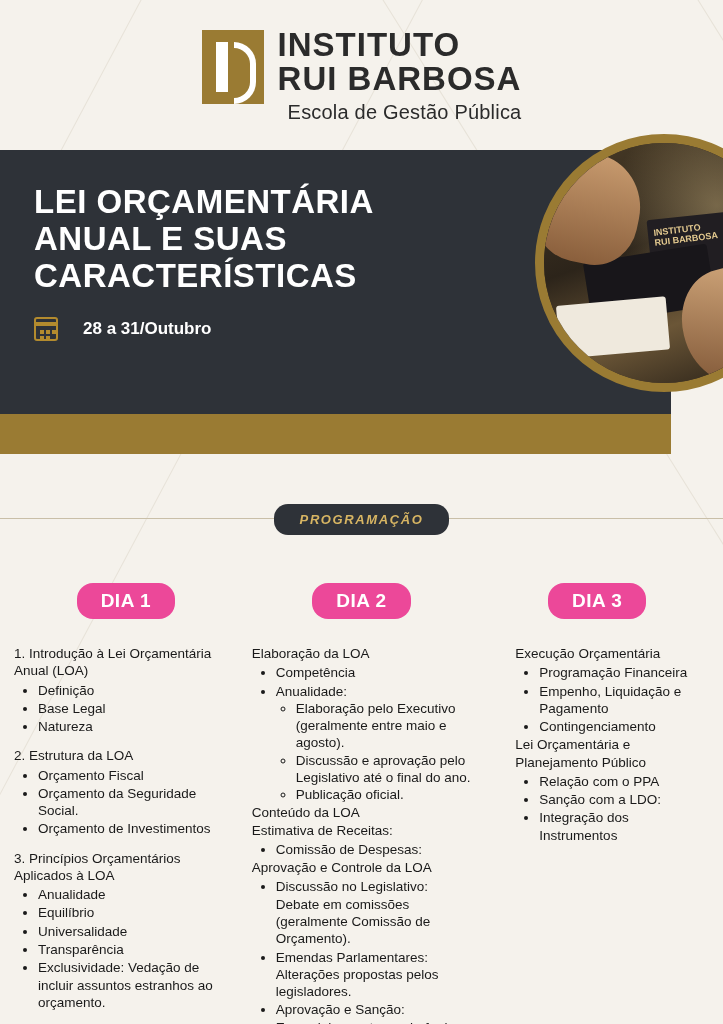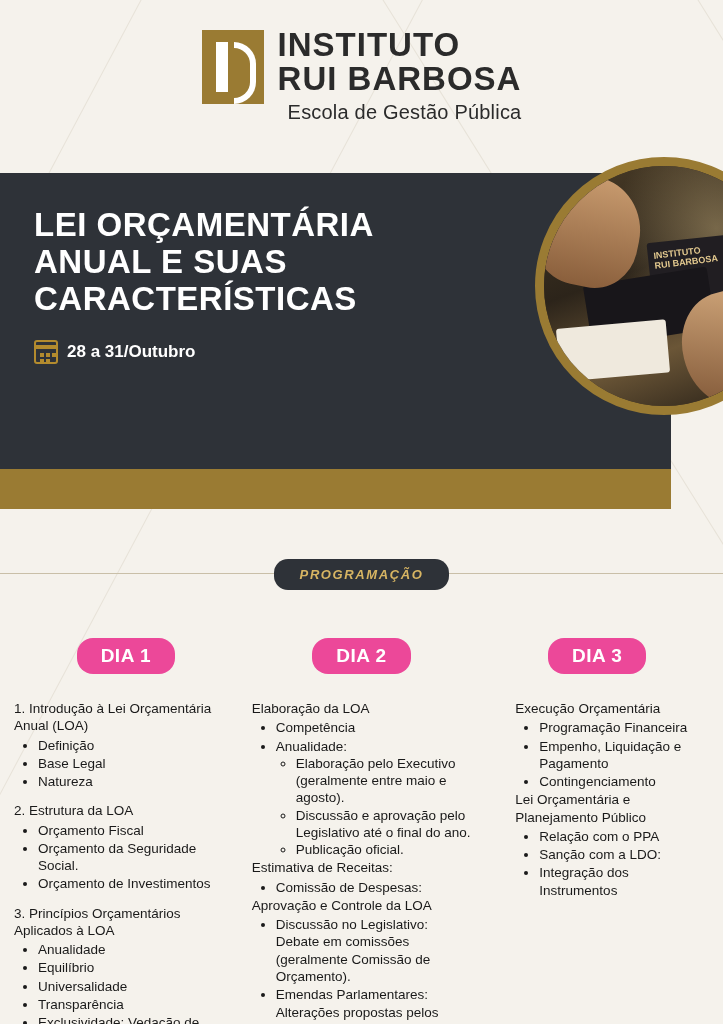--- a/index.html
+++ b/index.html
@@ -79,40 +79,39 @@
     color: #2b2b2b;
     text-align: right;
     margin-top: 6px;
     letter-spacing: .2px;
   }
 
   
   .hero {
     position: relative;
     z-index: 2;
-    height: 296px;
+    height: 264px;
     background: #2e3238;
     margin-right: 52px;
     padding: 34px 0 0 34px;
     overflow: visible;
-    margin-top: 23px;
   }
   .hero-title {
     font-size: 33px;
     font-weight: bold;
     color: #ffffff;
     line-height: 1.12;
     letter-spacing: .5px;
     max-width: 420px;
     text-transform: uppercase;
   }
   .hero-date {
     display: flex;
     align-items: center;
-    gap: 9px;
+    gap: 25px;
     margin-top: 22px;
   }
   .cal-icon {
     width: 24px; height: 24px;
     border: 2px solid #b38b2e;
     border-radius: 3px;
     position: relative;
     flex: none;
   }
   .cal-icon::before {
@@ -344,20 +343,21 @@
         <li>Competência</li>
         <li>
           <span>Anualidade:</span>
           <ul class="lvl2">
             <li>Elaboração pelo Executivo (geralmente entre maio e agosto).</li>
             <li>Discussão e aprovação pelo Legislativo até o final do ano.</li>
             <li>Publicação oficial.</li>
           </ul>
         </li>
       </ul>
+      <p>Conteúdo da LOA</p>
       <p>Estimativa de Receitas:</p>
       <ul class="lvl1">
         <li>Comissão de Despesas:</li>
       </ul>
       <p>Aprovação e Controle da LOA</p>
       <ul class="lvl1">
         <li>Discussão no Legislativo: Debate em comissões (geralmente Comissão de Orçamento).</li>
         <li>Emendas Parlamentares: Alterações propostas pelos legisladores.</li>
         <li>Aprovação e Sanção: Encaminhamento ao chefe do Executivo para promulgação.</li>
       </ul>

